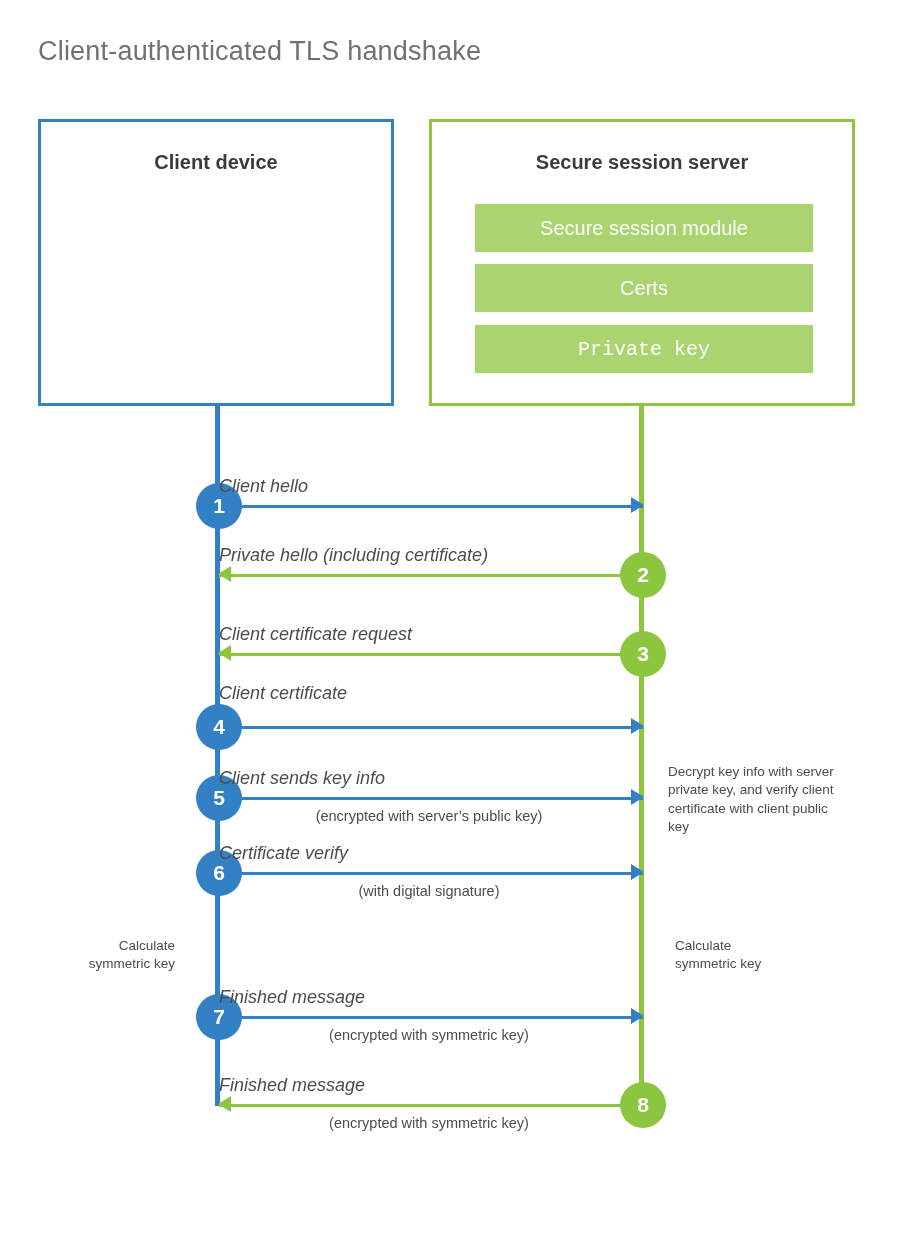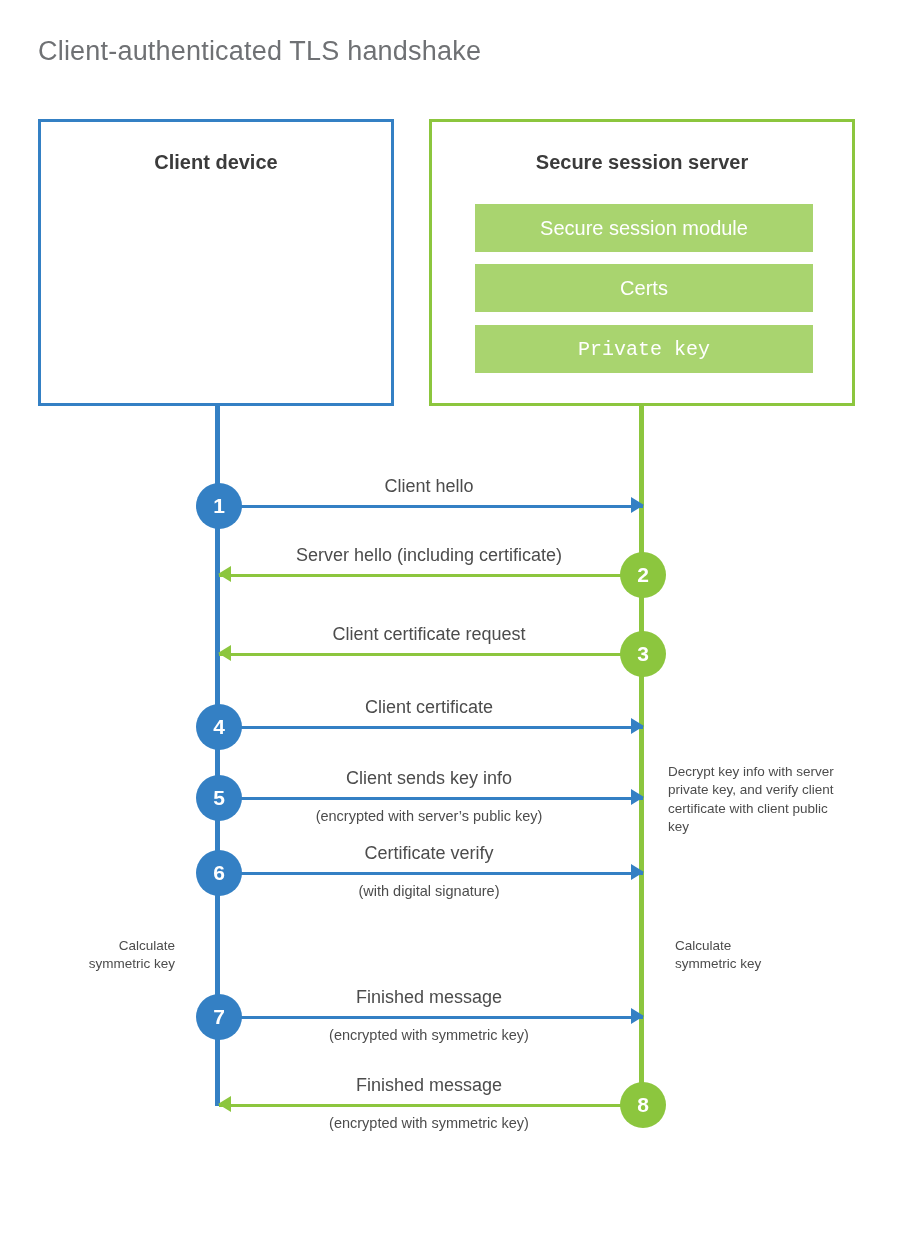--- a/index.html
+++ b/index.html
@@ -56,22 +56,22 @@
 
   .badge{
     position:absolute;width:46px;height:46px;border-radius:50%;
     display:flex;align-items:center;justify-content:center;
     color:#ffffff;font-size:21px;font-weight:700;
   }
   .badge.blue-badge{background:#3480c4;}
   .badge.green-badge{background:#8cc63e;}
 
   .msg-label{
-    position:absolute;text-align:center;width:420px;
-    font-size:18px;color:#4c4c4c;white-space:nowrap;
+    position:absolute;width:420px;
+    font-size:18px;color:#4c4c4c;white-space:nowrap;font-style:italic;
   }
   .msg-sublabel{
     position:absolute;text-align:center;width:420px;
     font-size:14.5px;color:#4c4c4c;white-space:nowrap;
   }
 
   
   .side-note{position:absolute;font-size:13.5px;line-height:1.36;color:#4c4c4c;}
   #note-decrypt{left:668px;top:763px;width:170px;text-align:left;}
   #note-calc-client{left:60px;top:937px;width:115px;text-align:right;}
@@ -100,33 +100,33 @@
     <div class="step blue to-right">
       <div class="arrow-line" style="left: 219px; width: 424px; top: 505px;"></div>
       <div class="arrow-head" style="top: 497px; left: 631px;"></div>
       <div class="badge blue-badge" style="top: 483px; left: 196px;">1</div>
       <div class="msg-label" style="left: 219px; top: 476px;">Client hello</div>
     </div>
     <div class="step green to-left">
       <div class="arrow-line" style="left: 219px; width: 424px; top: 574px;"></div>
       <div class="arrow-head" style="top: 566px; left: 218px;"></div>
       <div class="badge green-badge" style="top: 552px; left: 620px;">2</div>
-      <div class="msg-label" style="left: 219px; top: 545px;">Server hello (including certificate)</div>
+      <div class="msg-label" style="left: 219px; top: 545px;">Private hello (including certificate)</div>
     </div>
     <div class="step green to-left">
       <div class="arrow-line" style="left: 219px; width: 424px; top: 653px;"></div>
       <div class="arrow-head" style="top: 645px; left: 218px;"></div>
       <div class="badge green-badge" style="top: 631px; left: 620px;">3</div>
       <div class="msg-label" style="left: 219px; top: 624px;">Client certificate request</div>
     </div>
     <div class="step blue to-right">
       <div class="arrow-line" style="left: 219px; width: 424px; top: 726px;"></div>
       <div class="arrow-head" style="top: 718px; left: 631px;"></div>
       <div class="badge blue-badge" style="top: 704px; left: 196px;">4</div>
-      <div class="msg-label" style="left: 219px; top: 697px;">Client certificate</div>
+      <div class="msg-label" style="left: 219px; top: 683px;">Client certificate</div>
     </div>
     <div class="step blue to-right">
       <div class="arrow-line" style="left: 219px; width: 424px; top: 797px;"></div>
       <div class="arrow-head" style="top: 789px; left: 631px;"></div>
       <div class="badge blue-badge" style="top: 775px; left: 196px;">5</div>
       <div class="msg-label" style="left: 219px; top: 768px;">Client sends key info</div>
       <div class="msg-sublabel" style="left: 219px; top: 808px;">(encrypted with server’s public key)</div>
     </div>
     <div class="step blue to-right">
       <div class="arrow-line" style="left: 219px; width: 424px; top: 872px;"></div>

